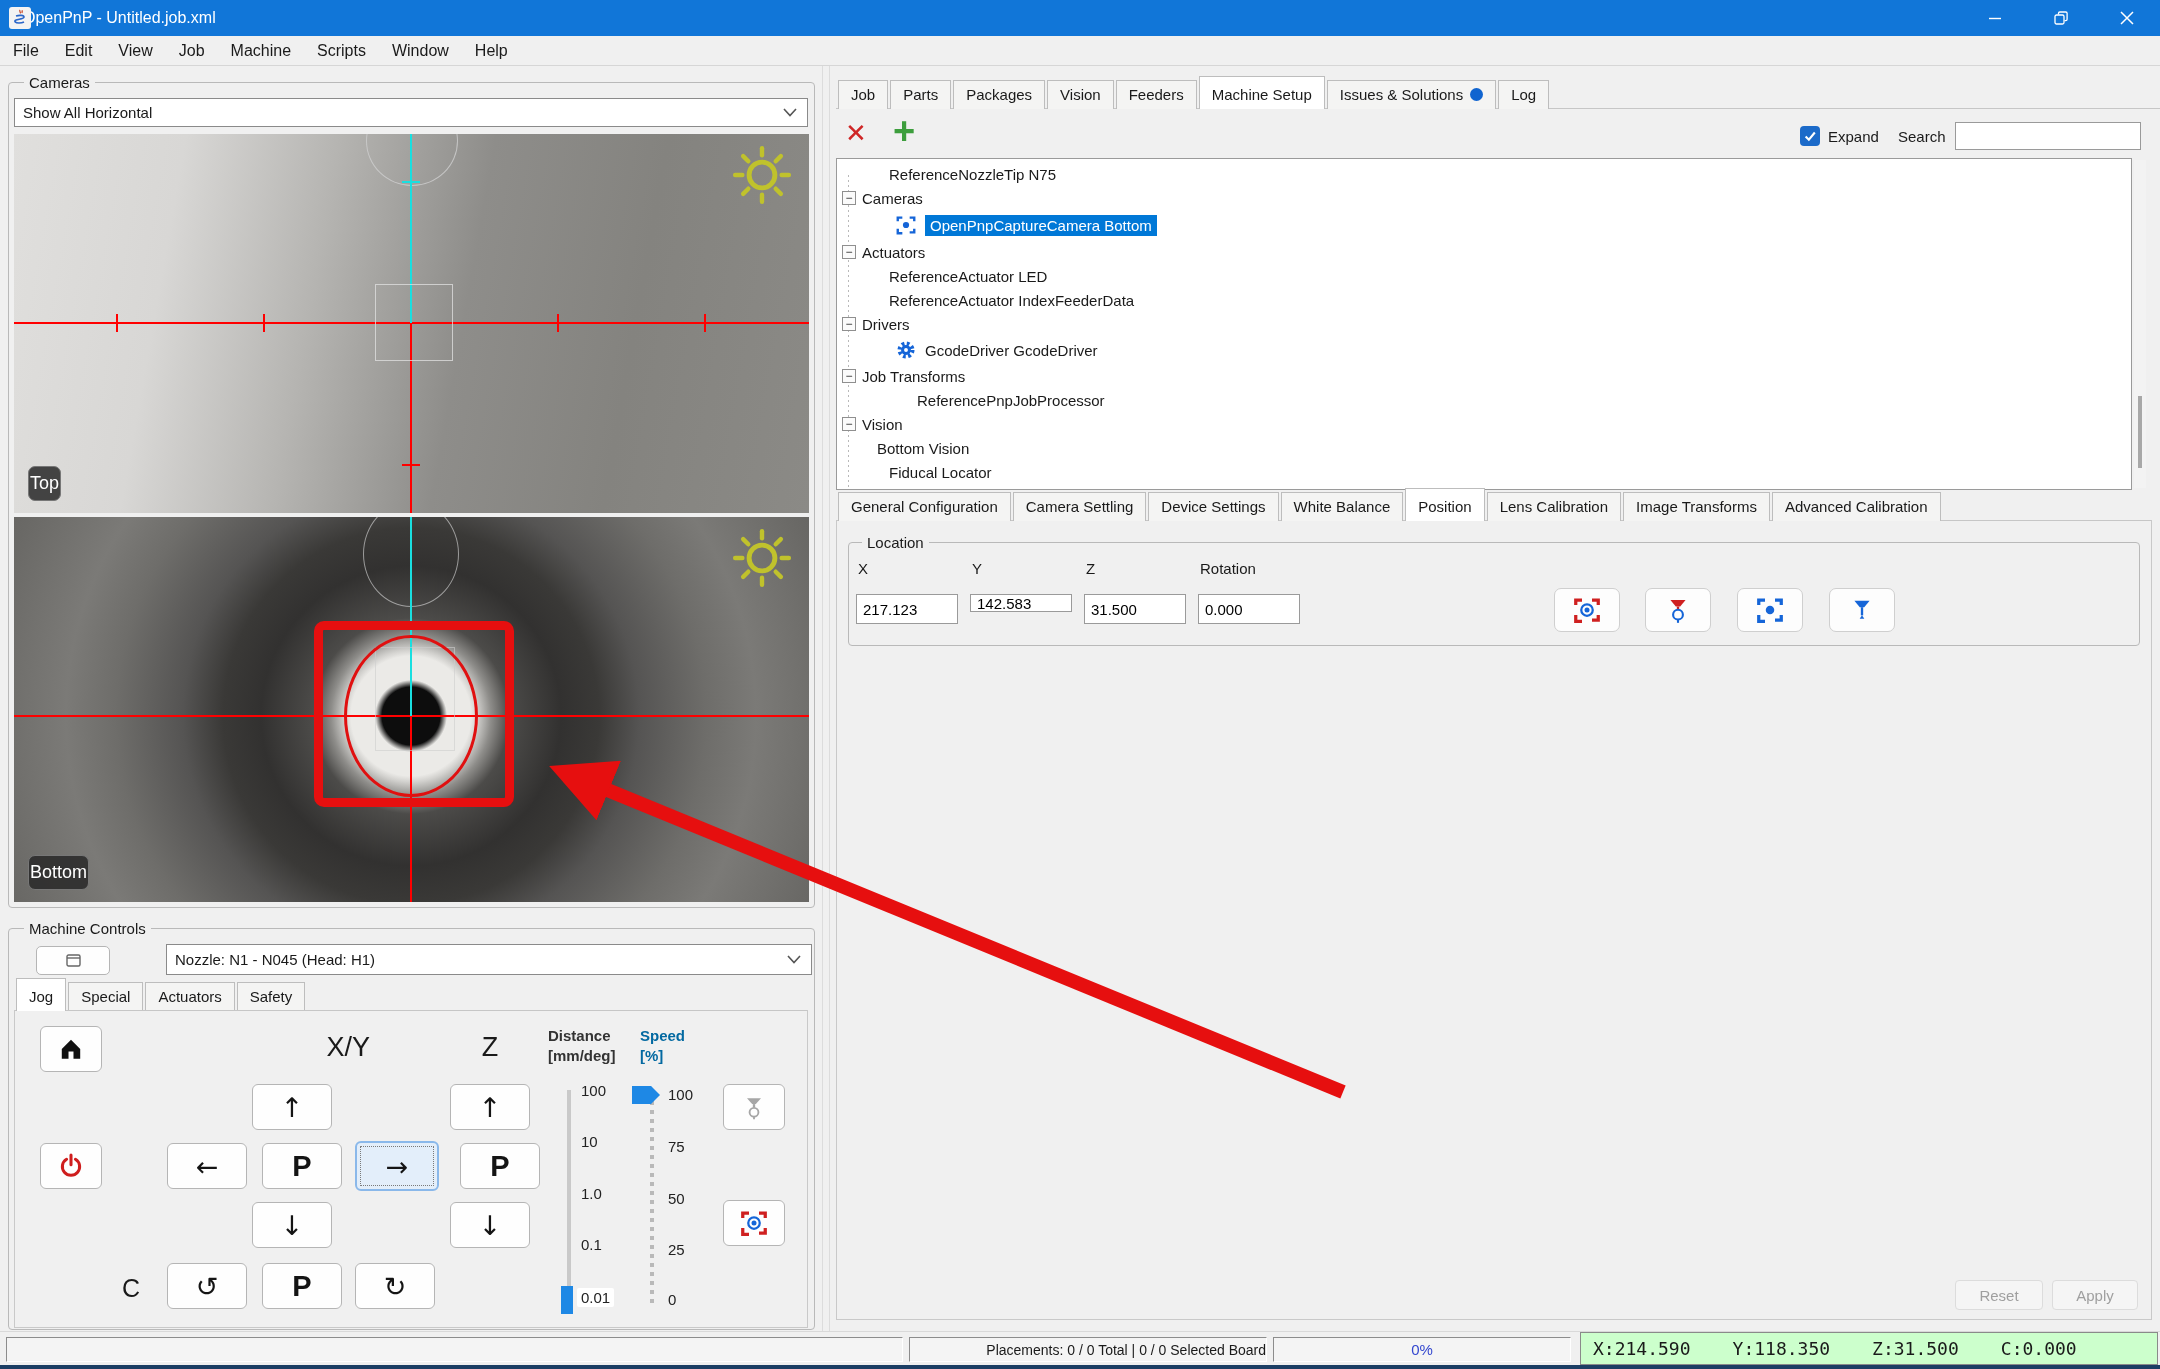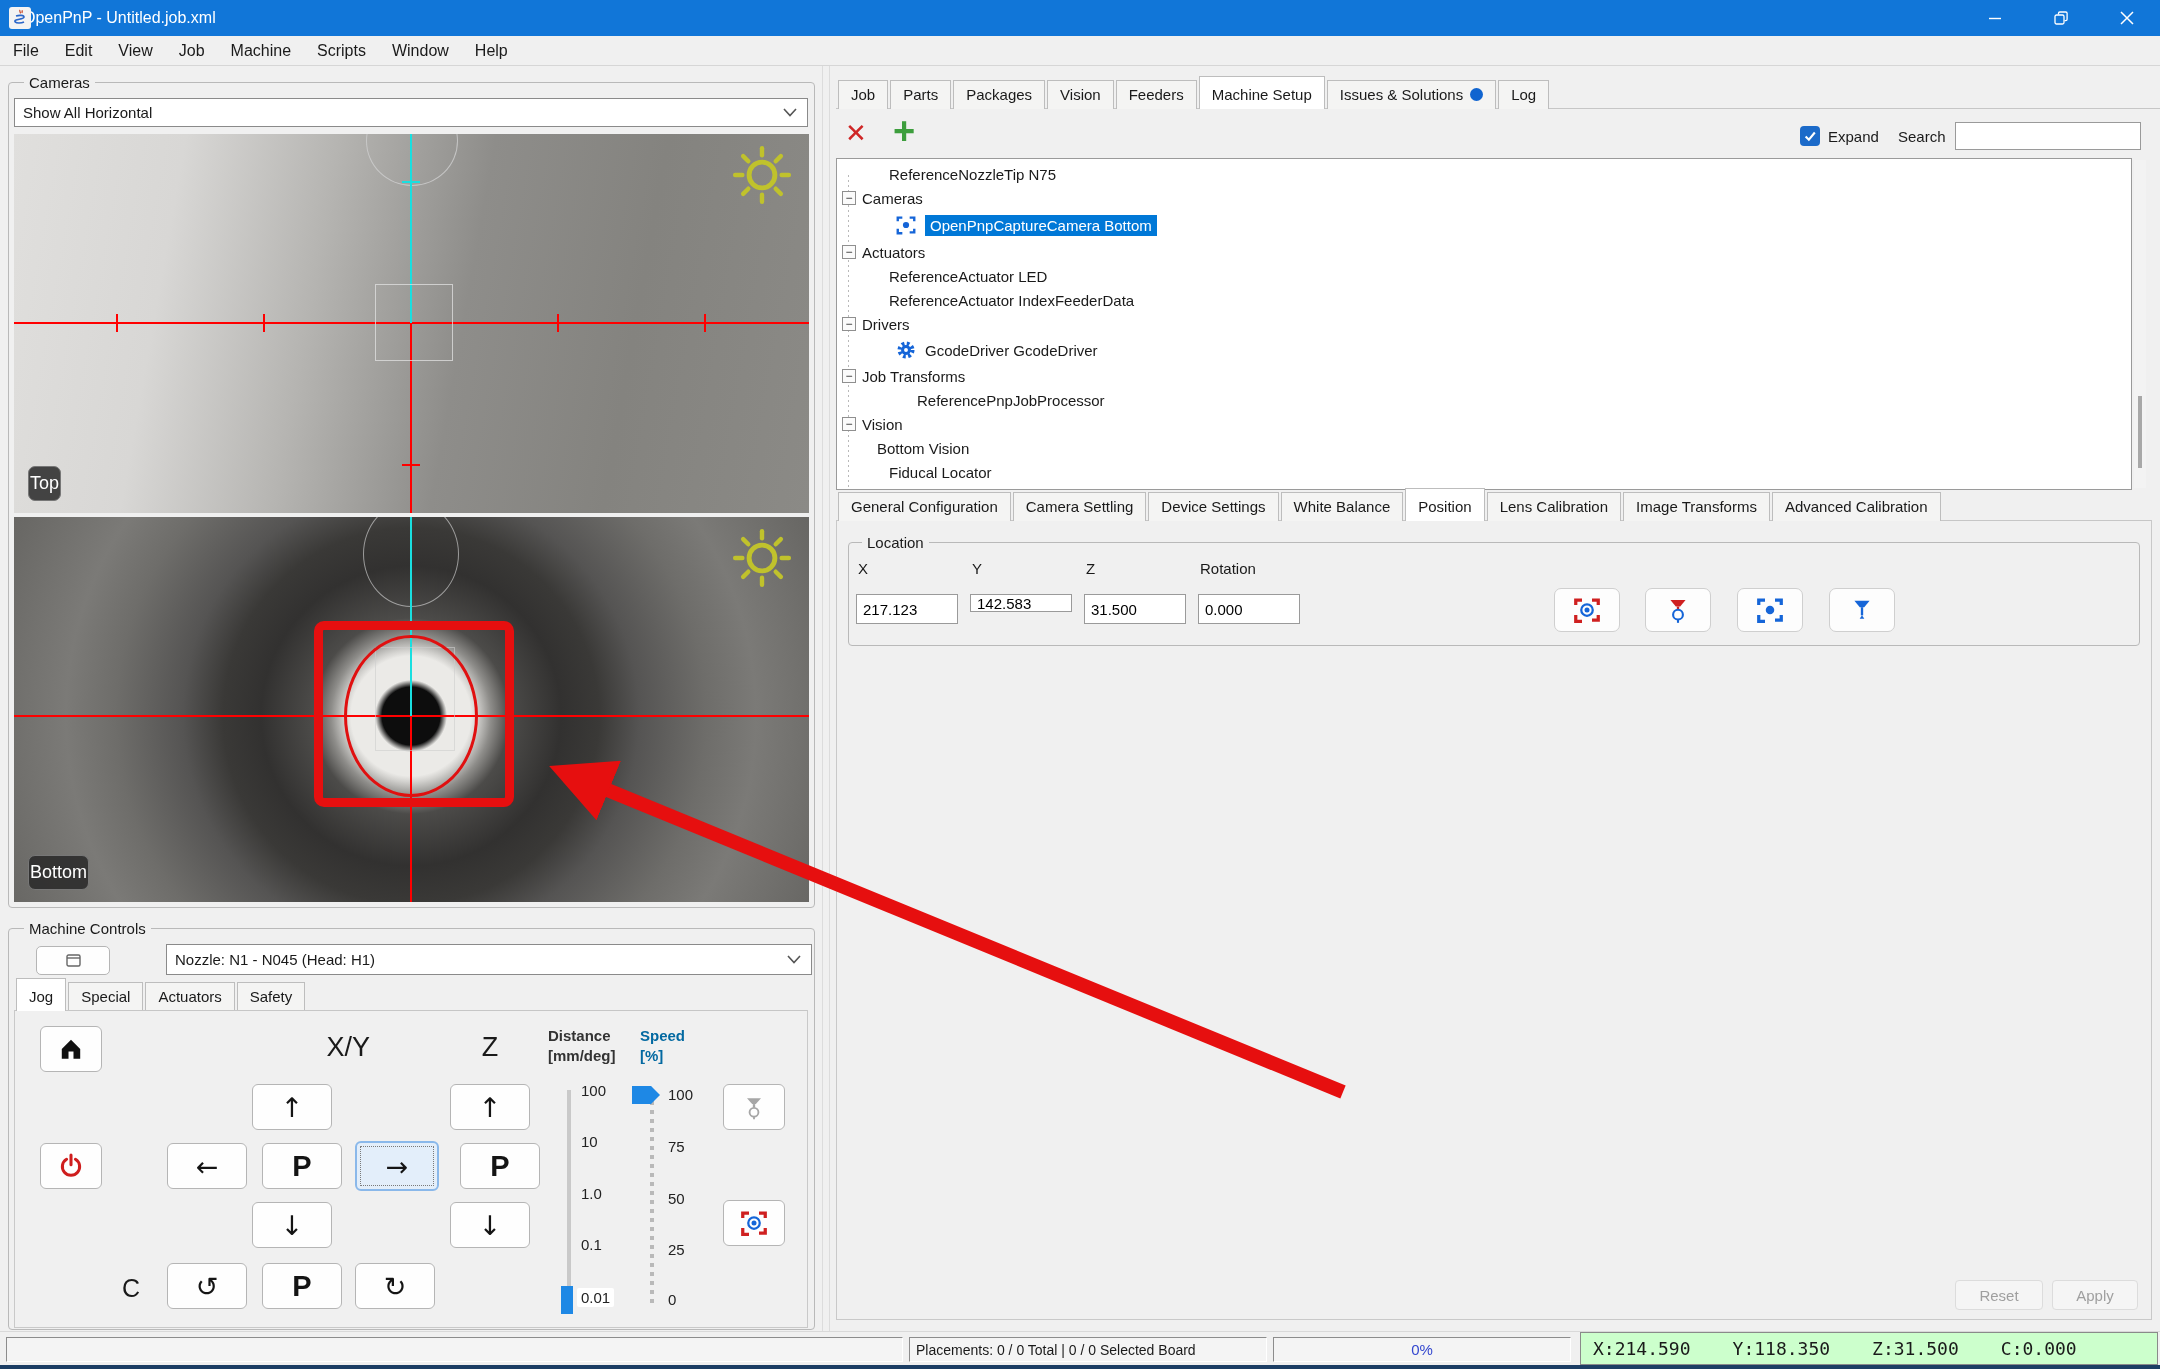--- a/index.html
+++ b/index.html
@@ -53,21 +53,21 @@
   .icon-btn { position:absolute; background:#fdfdfd; border:1px solid #cfcfcf; border-radius:7px; display:flex; align-items:center; justify-content:center; }
   .flat-btn { position:absolute; background:#f5f5f5; border:1px solid #dcdcdc; border-radius:4px; color:#9f9f9f; font-size:15px; display:flex; align-items:center; justify-content:center; }
 
   
   .vtrack { position:absolute; width:4px; background:#c9c9c9; }
   .vtrack.dotted { background:repeating-linear-gradient(#b9b9b9 0 4px, transparent 4px 9px); }
   .ticklabel { position:absolute; font-size:15px; color:#222; }
 
   
   .statusbar { left:0; top:1331px; width:2160px; height:34px; background:#f0f0f0; border-top:1px solid #d9d9d9; }
-  .sunken { position:absolute; background:#f4f4f4; border-style:solid; border-width:1px; border-color:#8c8c8c #ffffff #ffffff #8c8c8c; }
+  .sunken { position:absolute; background:#f4f4f4; border-style:solid; border-width:1px; border-color:#8c8c8c #ffffff #ffffff #8c8c8c;justify-content:flex-end; }
   .dro { position:absolute; background:#ccffcc; border:1px solid #8a8a8a; font-family:"DejaVu Sans Mono",monospace; font-size:18px; display:flex; align-items:center; gap:42px; padding-left:12px; }
 
   .cb { position:absolute; width:20px; height:20px; background:#1b6ac9; border-radius:4px; display:flex; align-items:center; justify-content:center; }
   .dot-badge { display:inline-block; width:13px; height:13px; border-radius:50%; background:#1064d0; margin-left:7px; vertical-align:-1px; }
   input.fld { position:absolute; background:#fff; border:1px solid #9a9a9a; font-size:15px; padding:0 6px; font-family:"Liberation Sans",sans-serif; }
   .small-lbl { position:absolute; font-size:15px; }
 </style>
 </head>
 <body>
 

